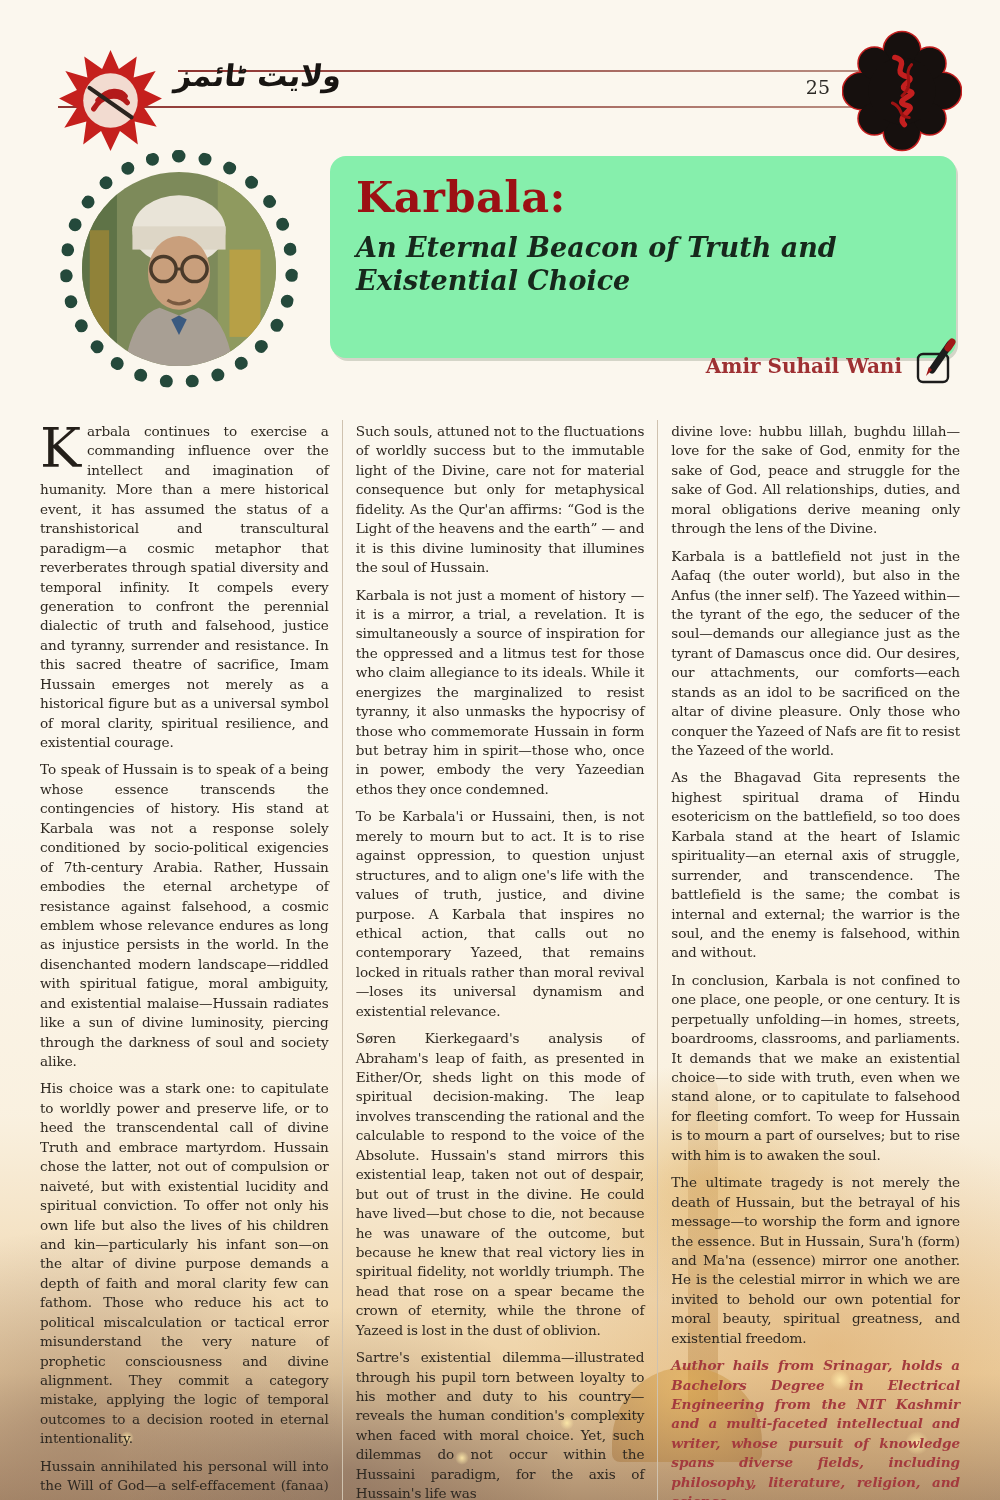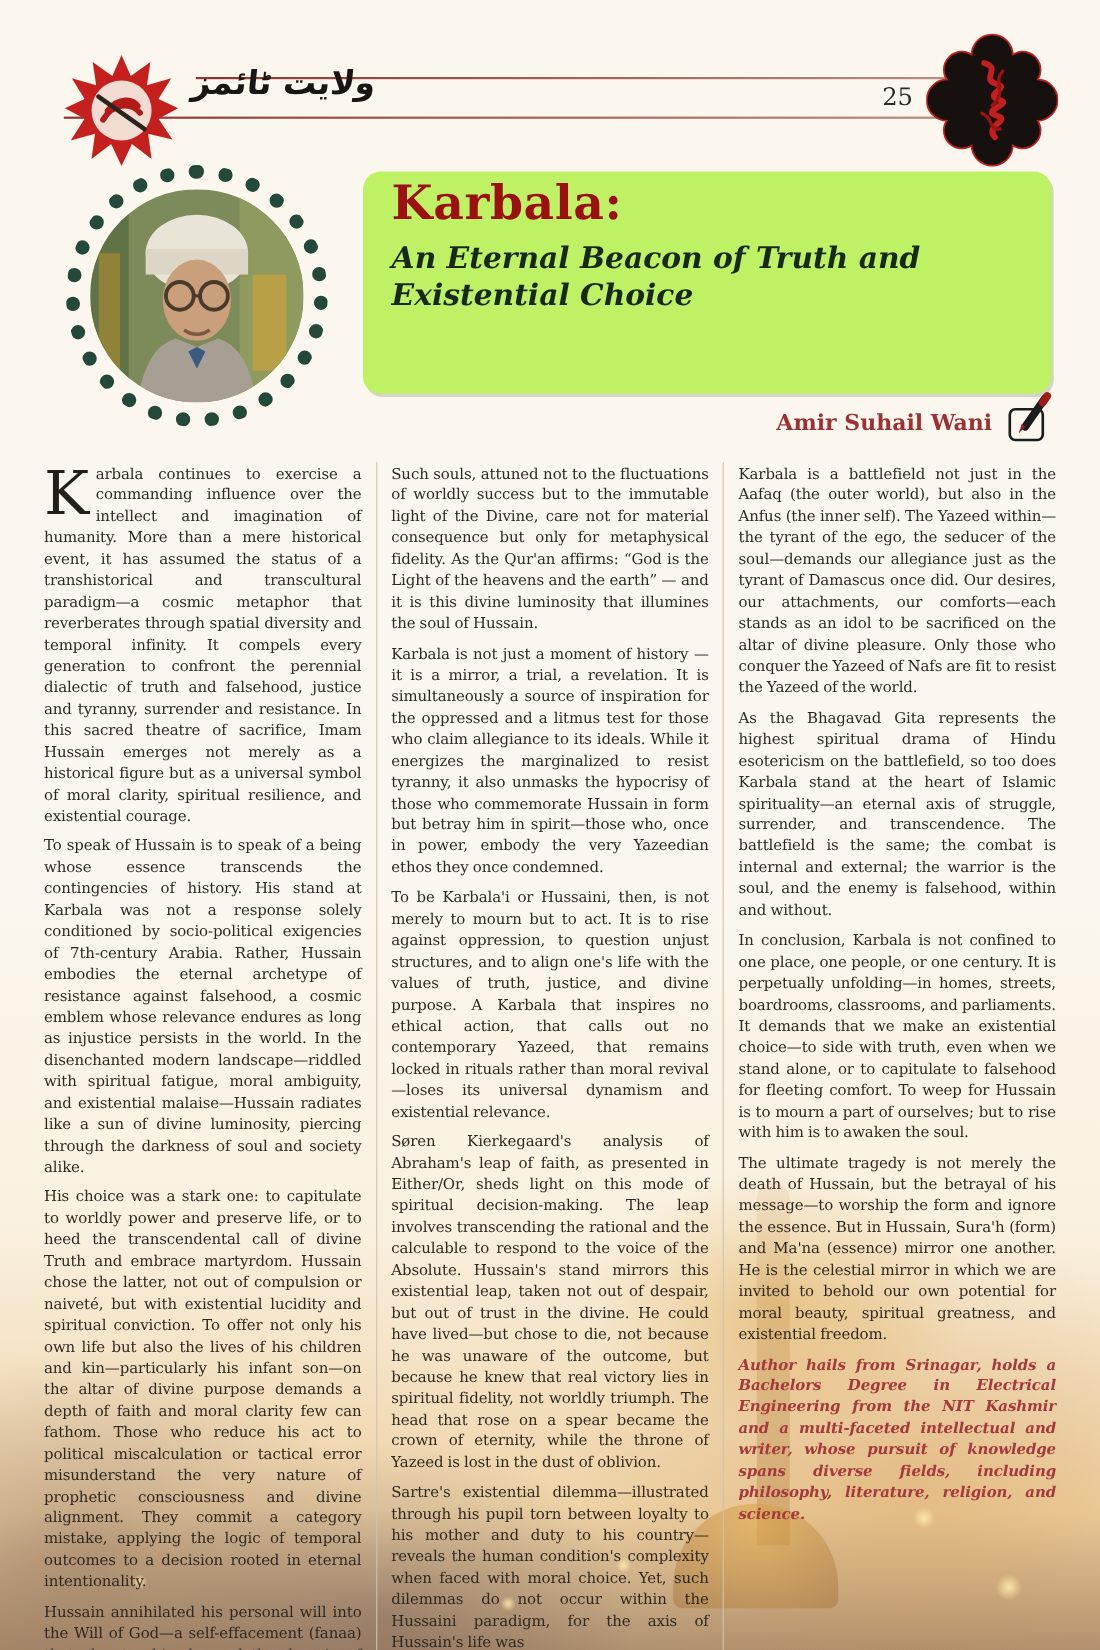--- a/index.html
+++ b/index.html
@@ -26,35 +26,35 @@
   .content{position:relative;z-index:1;}
 
   
   .rule{position:absolute;height:2px;background:linear-gradient(to right,#8e3330,#b98f82);}
   .rule-top{top:70px;left:178px;right:118px;}
   .rule-bottom{top:106px;left:58px;right:118px;}
   .masthead-urdu{position:absolute;top:58px;left:168px;width:180px;text-align:center;
     font-family:"DejaVu Sans",sans-serif;font-size:30px;font-weight:bold;color:#181512;
     transform:skewX(-6deg);}
   .logo-burst{position:absolute;top:48px;left:58px;width:105px;height:105px;}
-  .page-number{position:absolute;top:76px;right:170px;font-size:22px;color:#2c2a26;}
+  .page-number{position:absolute;top:76px;right:170px;font-size:19px;color:#2c2a26;}
   .ornament{position:absolute;top:30px;right:38px;width:120px;height:122px;}
 
   
   .portrait-wrap{position:absolute;top:150px;left:60px;width:238px;height:238px;}
   .portrait-ring{position:absolute;inset:0;border:13px dotted #24493b;border-radius:50%;}
   .portrait{position:absolute;inset:22px;border-radius:50%;overflow:hidden;}
 
   
   .title-box{position:absolute;top:156px;left:330px;width:626px;height:202px;
-    background:#bef264;border-radius:16px;box-shadow:2px 3px 0 rgba(140,150,130,.35);
-    padding:4px 26px;box-sizing:border-box;}
+    background:#86efac;border-radius:16px;box-shadow:2px 3px 0 rgba(140,150,130,.35);
+    padding:16px 26px;box-sizing:border-box;}
   .title-main{font-size:43px;font-weight:bold;color:#9c1014;letter-spacing:.5px;}
   .title-sub{margin-top:10px;font-size:27px;font-weight:bold;font-style:italic;color:#17281c;line-height:1.22;}
-  .byline{position:absolute;top:366px;right:44px;display:flex;align-items:center;gap:14px;}
+  .byline{position:absolute;top:348px;right:44px;display:flex;align-items:center;gap:14px;}
   .author-name{font-size:20px;font-weight:bold;color:#9e3133;}
   .pen-box{position:relative;width:40px;height:36px;}
 
   
   .columns{position:absolute;top:420px;left:40px;right:40px;display:flex;align-items:stretch;}
   .col{flex:1 1 0;padding:2px 13px 0 13px;text-align:justify;color:#2e2821;
     font-size:13.6px;line-height:1.43;letter-spacing:-0.1px;word-spacing:-0.4px;}
   .col-1{padding-left:0;border-right:1px solid #cfc2af;}
   .col-2{border-right:1px solid #cfc2af;}
   .col-3{padding-right:0;}
@@ -169,20 +169,21 @@
         <div>
             <p>Such souls, attuned not to the fluctuations of worldly success but to the immutable light of the Divine, care not for material consequence but only for metaphysical fidelity. As the Qur'an affirms: “God is the Light of the heavens and the earth” — and it is this divine luminosity that illumines the soul of Hussain.</p>
             <p>Karbala is not just a moment of history — it is a mirror, a trial, a revelation. It is simultaneously a source of inspiration for the oppressed and a litmus test for those who claim allegiance to its ideals. While it energizes the marginalized to resist tyranny, it also unmasks the hypocrisy of those who commemorate Hussain in form but betray him in spirit—those who, once in power, embody the very Yazeedian ethos they once condemned.</p>
             <p>To be Karbala'i or Hussaini, then, is not merely to mourn but to act. It is to rise against oppression, to question unjust structures, and to align one's life with the values of truth, justice, and divine purpose. A Karbala that inspires no ethical action, that calls out no contemporary Yazeed, that remains locked in rituals rather than moral revival—loses its universal dynamism and existential relevance.</p>
             <p>Søren Kierkegaard's analysis of Abraham's leap of faith, as presented in Either/Or, sheds light on this mode of spiritual decision-making. The leap involves transcending the rational and the calculable to respond to the voice of the Absolute. Hussain's stand mirrors this existential leap, taken not out of despair, but out of trust in the divine. He could have lived—but chose to die, not because he was unaware of the outcome, but because he knew that real victory lies in spiritual fidelity, not worldly triumph. The head that rose on a spear became the crown of eternity, while the throne of Yazeed is lost in the dust of oblivion.</p>
             <p>Sartre's existential dilemma—illustrated through his pupil torn between loyalty to his mother and duty to his country—reveals the human condition's complexity when faced with moral choice. Yet, such dilemmas do not occur within the Hussaini paradigm, for the axis of Hussain's life was</p>
           </div>
       </div>
       <div class="col col-3">
         <div>
+            <p>divine love: hubbu lillah, bughdu lillah—love for the sake of God, enmity for the sake of God, peace and struggle for the sake of God. All relationships, duties, and moral obligations derive meaning only through the lens of the Divine.</p>
             <p>Karbala is a battlefield not just in the Aafaq (the outer world), but also in the Anfus (the inner self). The Yazeed within—the tyrant of the ego, the seducer of the soul—demands our allegiance just as the tyrant of Damascus once did. Our desires, our attachments, our comforts—each stands as an idol to be sacrificed on the altar of divine pleasure. Only those who conquer the Yazeed of Nafs are fit to resist the Yazeed of the world.</p>
             <p>As the Bhagavad Gita represents the highest spiritual drama of Hindu esotericism on the battlefield, so too does Karbala stand at the heart of Islamic spirituality—an eternal axis of struggle, surrender, and transcendence. The battlefield is the same; the combat is internal and external; the warrior is the soul, and the enemy is falsehood, within and without.</p>
             <p>In conclusion, Karbala is not confined to one place, one people, or one century. It is perpetually unfolding—in homes, streets, boardrooms, classrooms, and parliaments. It demands that we make an existential choice—to side with truth, even when we stand alone, or to capitulate to falsehood for fleeting comfort. To weep for Hussain is to mourn a part of ourselves; but to rise with him is to awaken the soul.</p>
             <p>The ultimate tragedy is not merely the death of Hussain, but the betrayal of his message—to worship the form and ignore the essence. But in Hussain, Sura'h (form) and Ma'na (essence) mirror one another. He is the celestial mirror in which we are invited to behold our own potential for moral beauty, spiritual greatness, and existential freedom.</p>
           </div>
         <p class="bio">Author hails from Srinagar, holds a Bachelors Degree in Electrical Engineering from the NIT Kashmir and a multi-faceted intellectual and writer, whose pursuit of knowledge spans diverse fields, including philosophy, literature, religion, and science.</p>
       </div>
     </div>
 
   </div>

